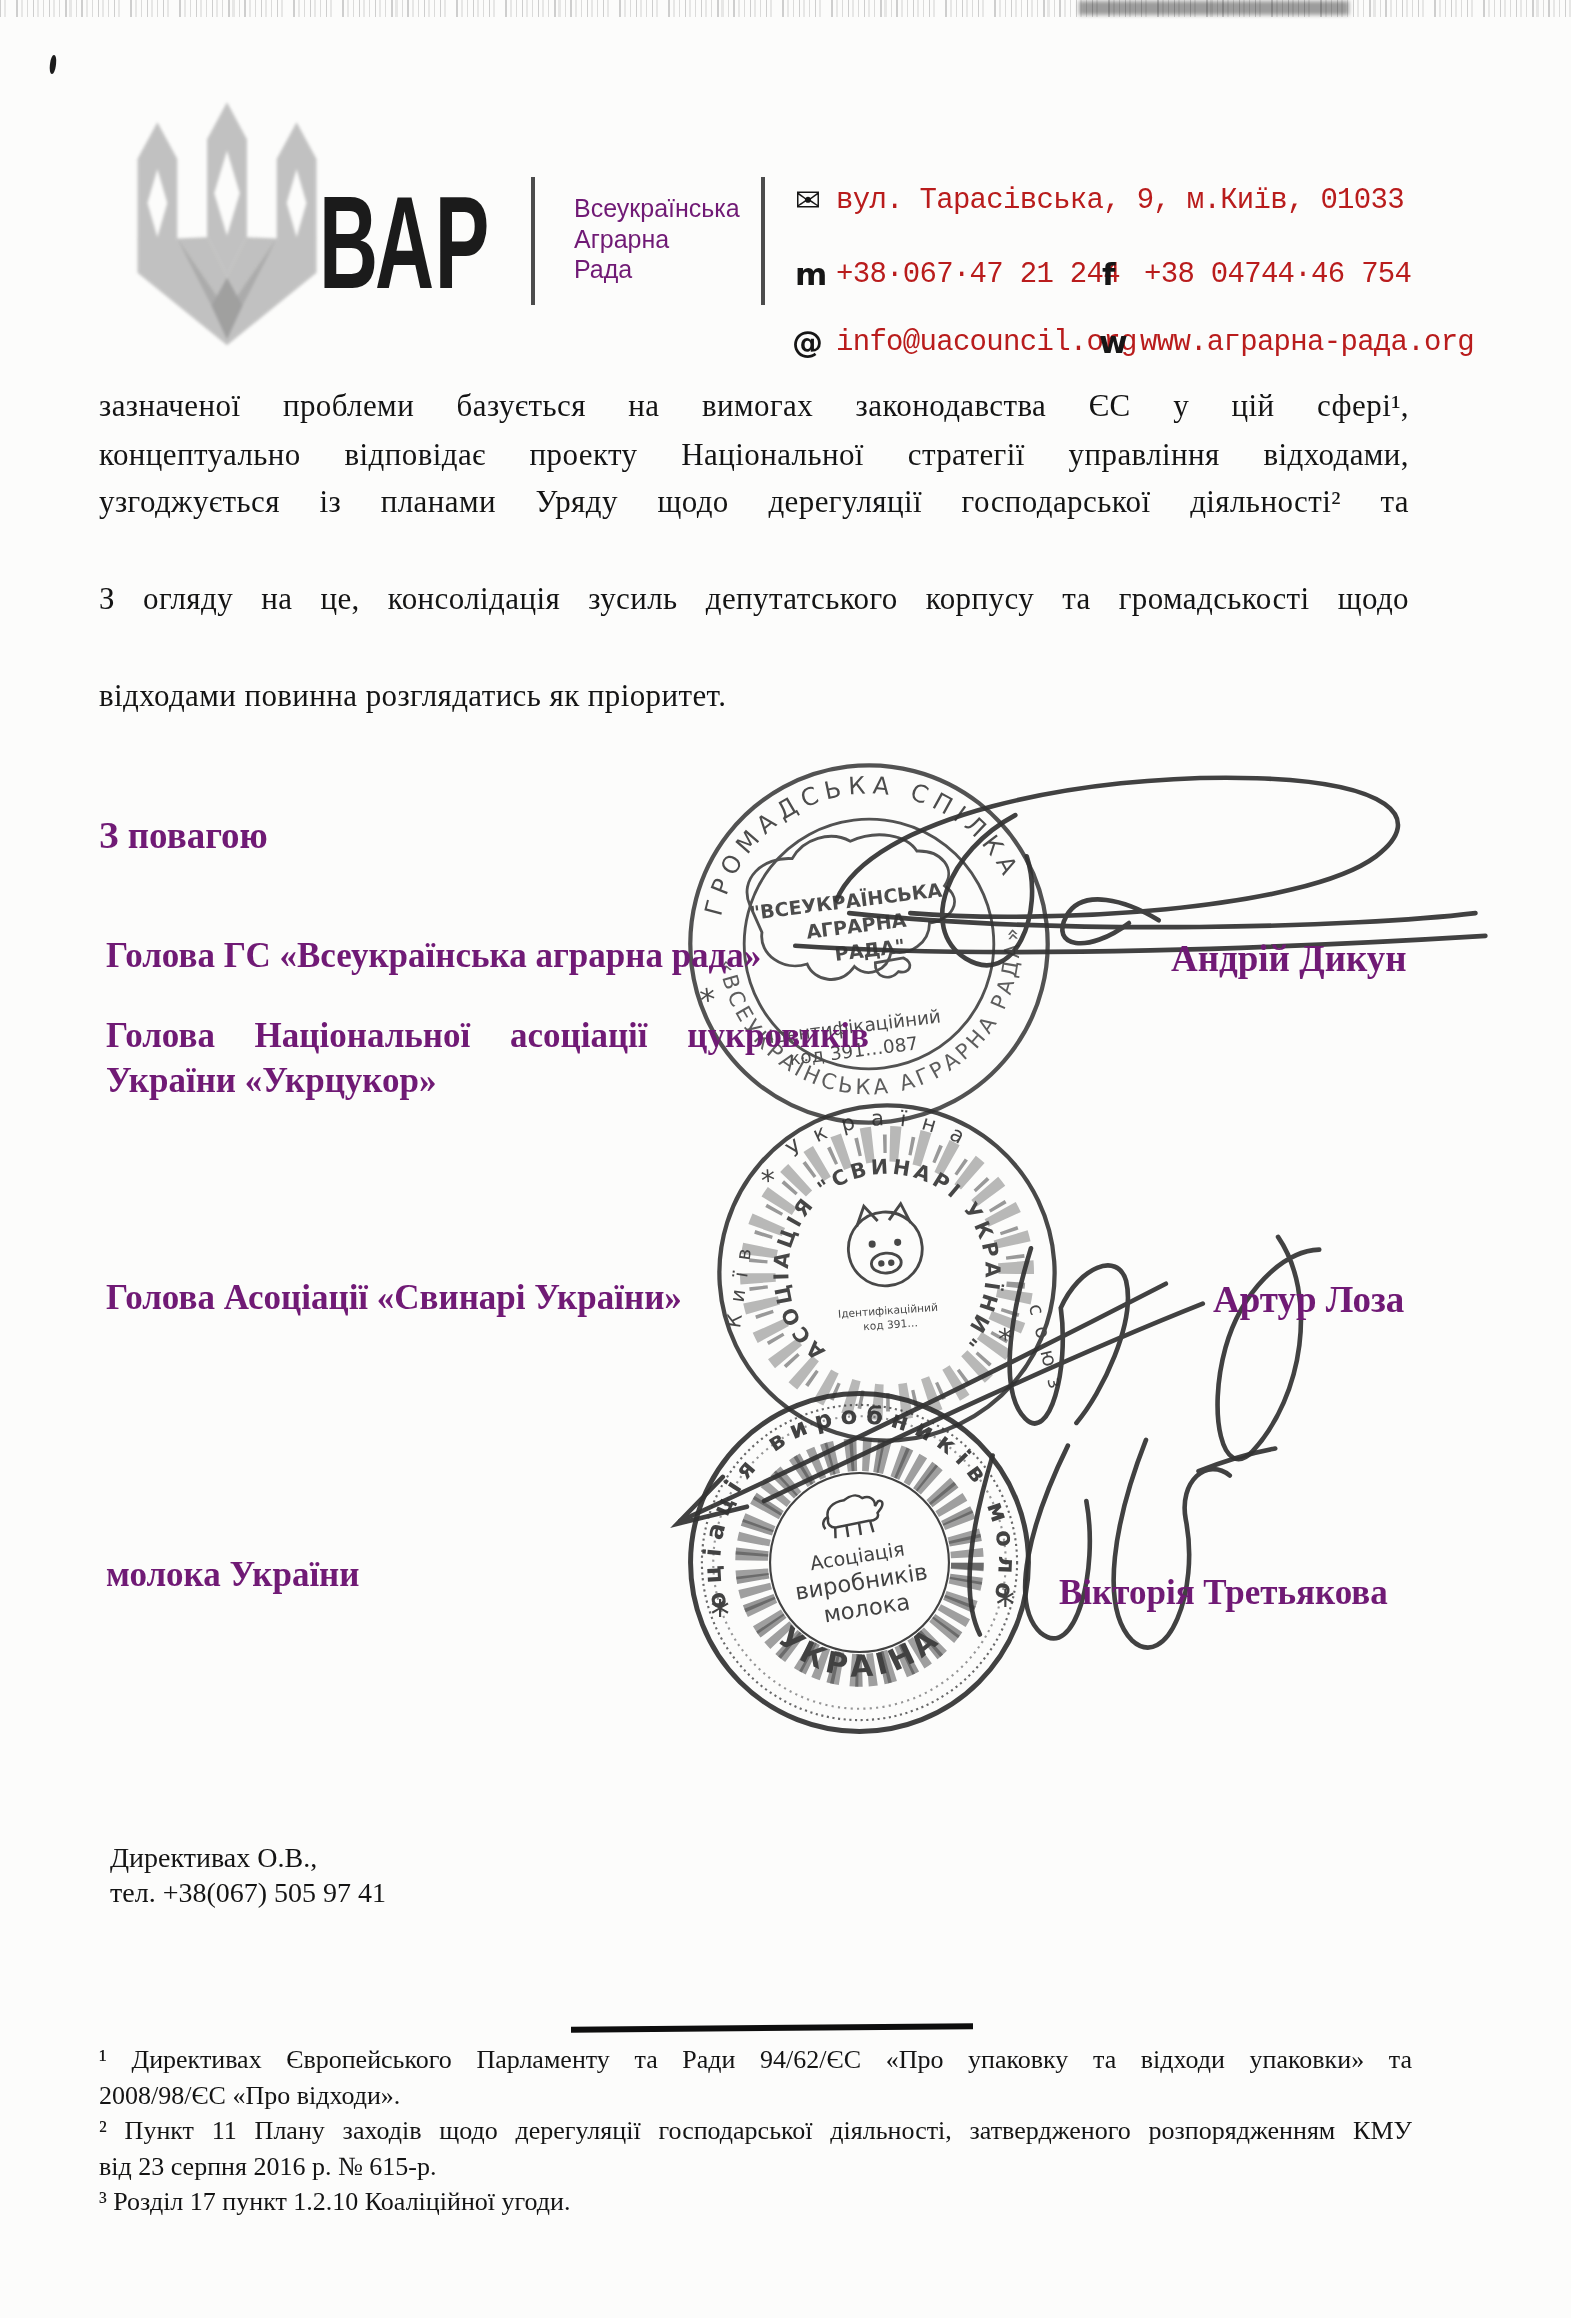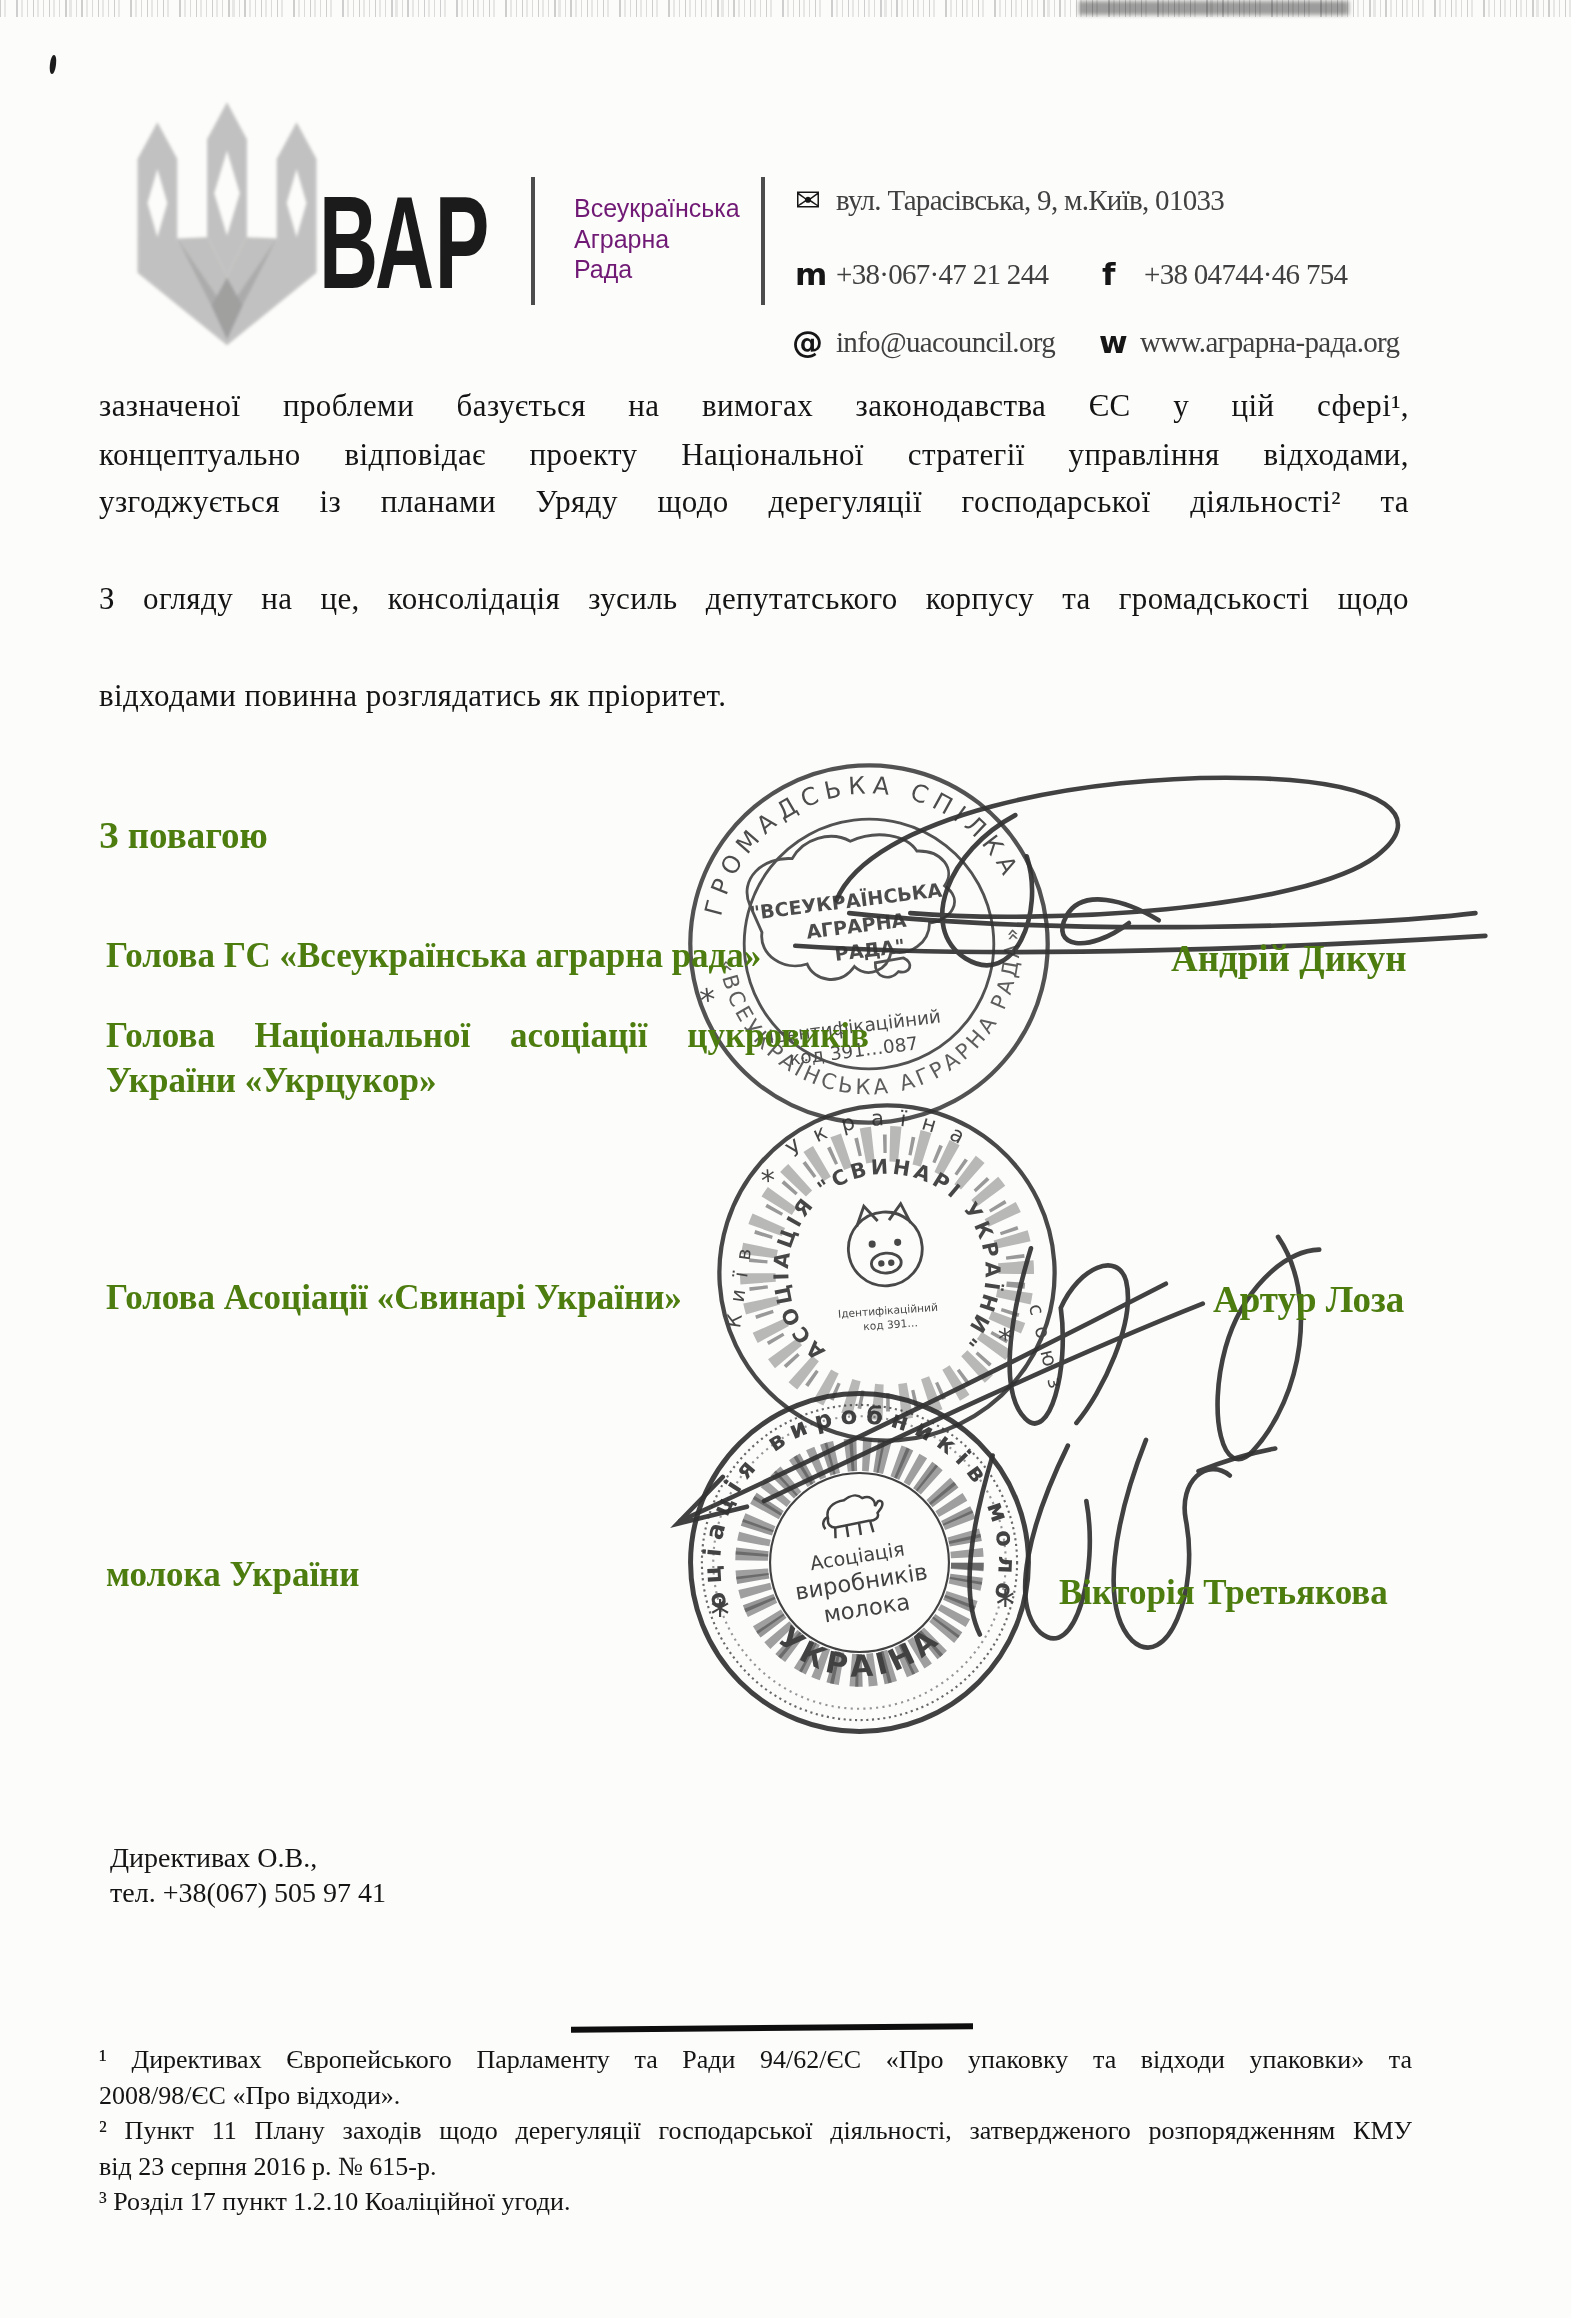--- a/index.html
+++ b/index.html
@@ -13,26 +13,26 @@
   .smudge{left:1079px;top:1.4px;width:270px;height:14px;background:rgba(25,25,25,.42);filter:blur(2.1px);}
   .specktl{left:50px;top:55px;width:6.4px;height:18.5px;background:#1c1c1c;border-radius:45%;transform:rotate(7deg);}
   
   .trident{left:129px;top:98px;filter:blur(1.7px);opacity:.82;}
   .logoVAR{left:319px;top:177px;font-family:"Liberation Sans",sans-serif;font-weight:600;
     font-size:132px;line-height:1;letter-spacing:1.4px;color:#1b1b1b;transform:scaleX(.62);transform-origin:left top;}
   .vdiv{width:4.3px;height:128px;top:177px;background:#4c4c4c;}
   .orgname{left:574px;top:193px;font-family:"Liberation Sans",sans-serif;font-size:25px;
     line-height:30.5px;color:#701a75;}
   .contact-ic{font-family:"DejaVu Sans",sans-serif;font-weight:700;font-size:31px;color:#161616;line-height:43px;}
-  .contact-tx{font-family:Liberation Serif, serif;font-size:29px;letter-spacing:-0.7px;color:#404040;line-height:43px;}
+  .contact-tx{font-family:Liberation Mono, monospace;font-size:29px;letter-spacing:-0.7px;color:#b91c1c;line-height:43px;}
   
   .bodyline{left:99px;width:1310px;height:48px;line-height:48px;font-size:31px;letter-spacing:0.4px;
     overflow:hidden;white-space:nowrap1;}
   .just{text-align:justify;text-align-last:justify;}
-  .boldline{font-weight:700;color:#4d7c0f;}
+  .boldline{font-weight:700;color:#701a75;}
   .txt{z-index:5;}
   
   .fnline{left:99px;width:1313px;height:33px;line-height:33px;font-size:26px;overflow:hidden;}
   .sep{left:571px;top:2025px;width:402px;height:5.7px;background:#0e0e0e;transform:rotate(-.5deg);}
   
   .stamp{z-index:1;}
   .sig{z-index:2;}
   .stampTxt{font-family:"DejaVu Sans",sans-serif;fill:#2e2e2e;}
   .ink{stroke:#323232;fill:none;}
 </style>

